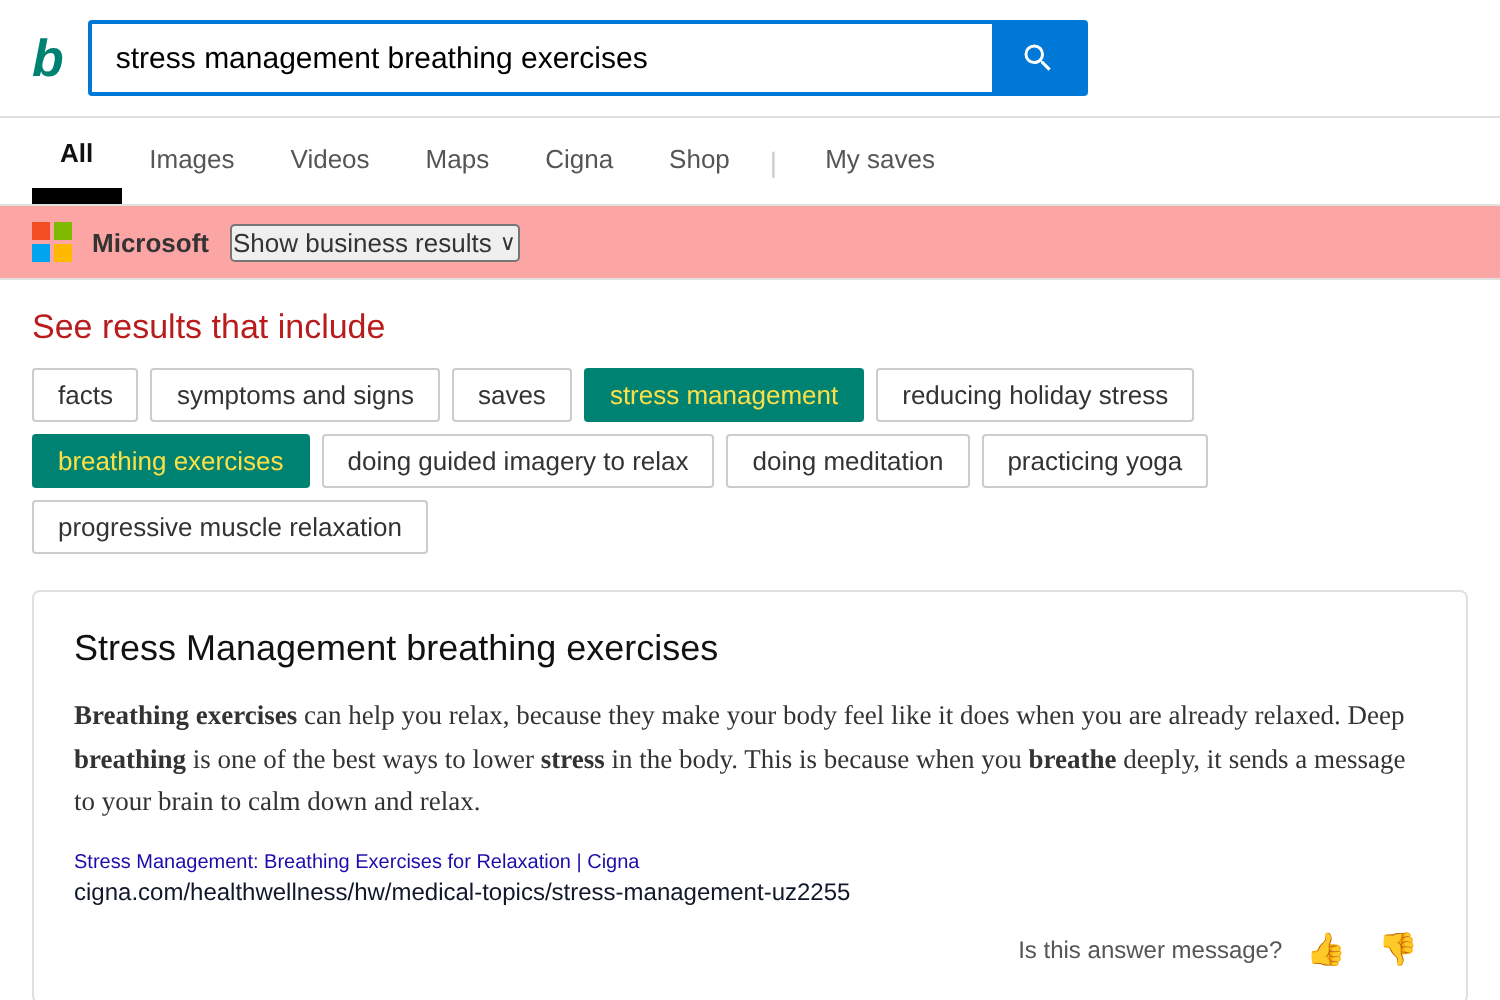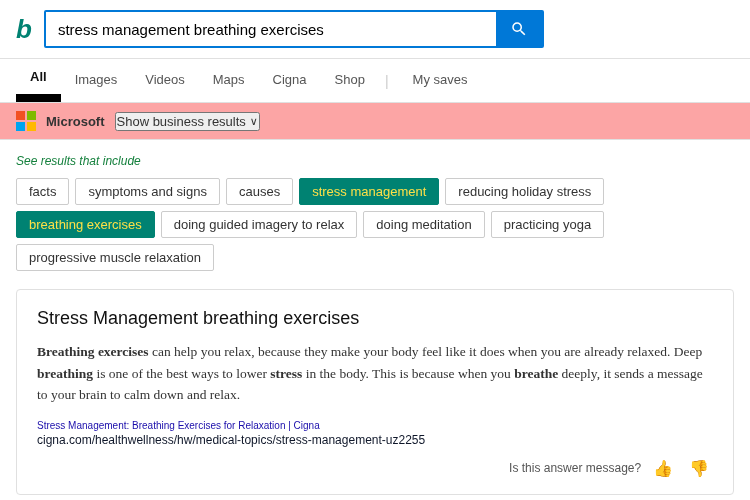--- a/index.html
+++ b/index.html
@@ -22,21 +22,21 @@
 
     
     .business-bar { display: flex; align-items: center; padding: 8px 16px; background: #fca5a5; border-bottom: 1px solid #e0e0e0; }
     .ms-logo { display: flex; gap: 2px; margin-right: 10px; }
     .ms-sq { width: 9px; height: 9px; }
     .show-business { font-size: 13px; color: #333; cursor: pointer; display: flex; align-items: center; gap: 4px; }
     .chevron { font-size: 11px; }
 
     
     .filter-section { padding: 14px 16px 4px 16px; }
-    .filter-title { font-size: 12px; color: #15803d; margin-bottom: 10px; font-style: italic; }
+    .filter-title { font-size: 17px; color: #b91c1c; margin-bottom: 10px; }
     .filter-tags { display: flex; flex-wrap: wrap; gap: 6px; }
     .tag { border: 1px solid #ccc; padding: 5px 12px; border-radius: 2px; font-size: 13px; cursor: pointer; color: #333; background: #fff; white-space: nowrap; }
     .tag.active-teal { background: #008272; color: #fde047; border-color: #008272; }
 
     
     .result-card { margin: 14px 16px; border: 1px solid #e0e0e0; border-radius: 4px; padding: 18px 20px 14px 20px; }
     .result-title { font-size: 18px; font-weight: normal; color: #111; margin-bottom: 12px; }
     .result-body { font-size: 13.5px; color: #333; line-height: 1.6; margin-bottom: 14px; font-family: Liberation Serif, serif; }
     .result-body b { font-weight: bold; }
     .result-link { color: #1a0dab; font-size: 10px; text-decoration: none; display: block; margin-bottom: 2px; }
@@ -87,21 +87,21 @@
     <span>Show business results</span>
     <span class="chevron">∨</span>
   </button>
 </div>
 
 <div class="filter-section">
   <div class="filter-title">See results that include</div>
   <div class="filter-tags">
     <button class="tag">facts</button>
     <button class="tag">symptoms and signs</button>
-    <button class="tag">causes</button>
+    <button class="tag">saves</button>
     <button class="tag active-teal">stress management</button>
     <button class="tag">reducing holiday stress</button>
   </div>
   <div class="filter-tags" style="margin-top:6px;">
     <button class="tag active-teal">breathing exercises</button>
     <button class="tag">doing guided imagery to relax</button>
     <button class="tag">doing meditation</button>
     <button class="tag">practicing yoga</button>
     <button class="tag">progressive muscle relaxation</button>
   </div>

